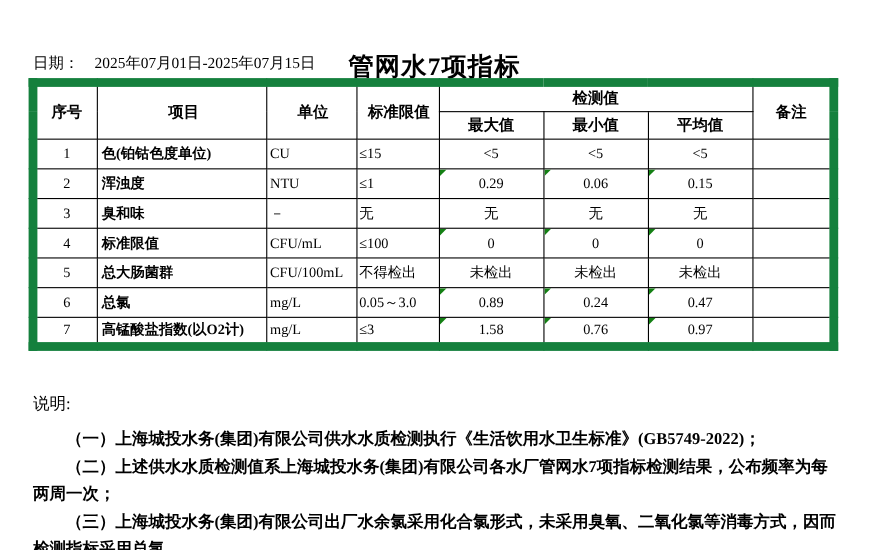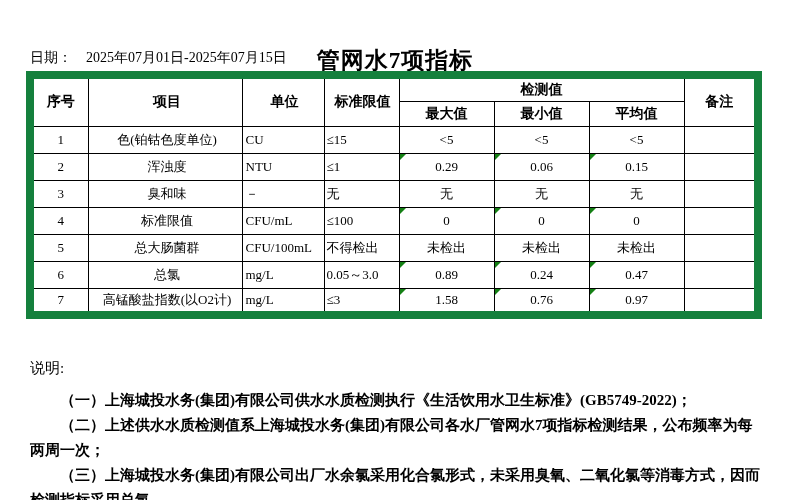--- a/index.html
+++ b/index.html
@@ -39,21 +39,21 @@
     white-space:nowrap;
   }
   .indicator-table { border:8px solid #15803d; }
   .indicator-table th {
     font-size:14px; font-weight:bold; text-align:center;
   }
   .hrow-top th { height:26px; }
   .hrow-sub th { height:25px; }
   .indicator-table td { height:27px; }
   .c-no  { width:58px;  text-align:center; }
-  .c-item{ width:154px; text-align:center; padding-left:4px; }
+  .c-item{ width:154px; text-align:left; padding-left:4px;font-weight:bold; }
   .c-unit{ width:82px;  text-align:left; padding-left:3px; }
   .c-lim { width:75px;  text-align:left; padding-left:2px;margin-left:26px; }
   .c-max { width:95px;  text-align:center; }
   .c-min { width:90px;  text-align:center; }
   .c-avg { width:92px;  text-align:center; }
   .c-rem { width:74px;  text-align:center; }
   td.flagged { position:relative; }
   .corner-flag {
     position:absolute; top:0; left:0;
     width:0; height:0;

